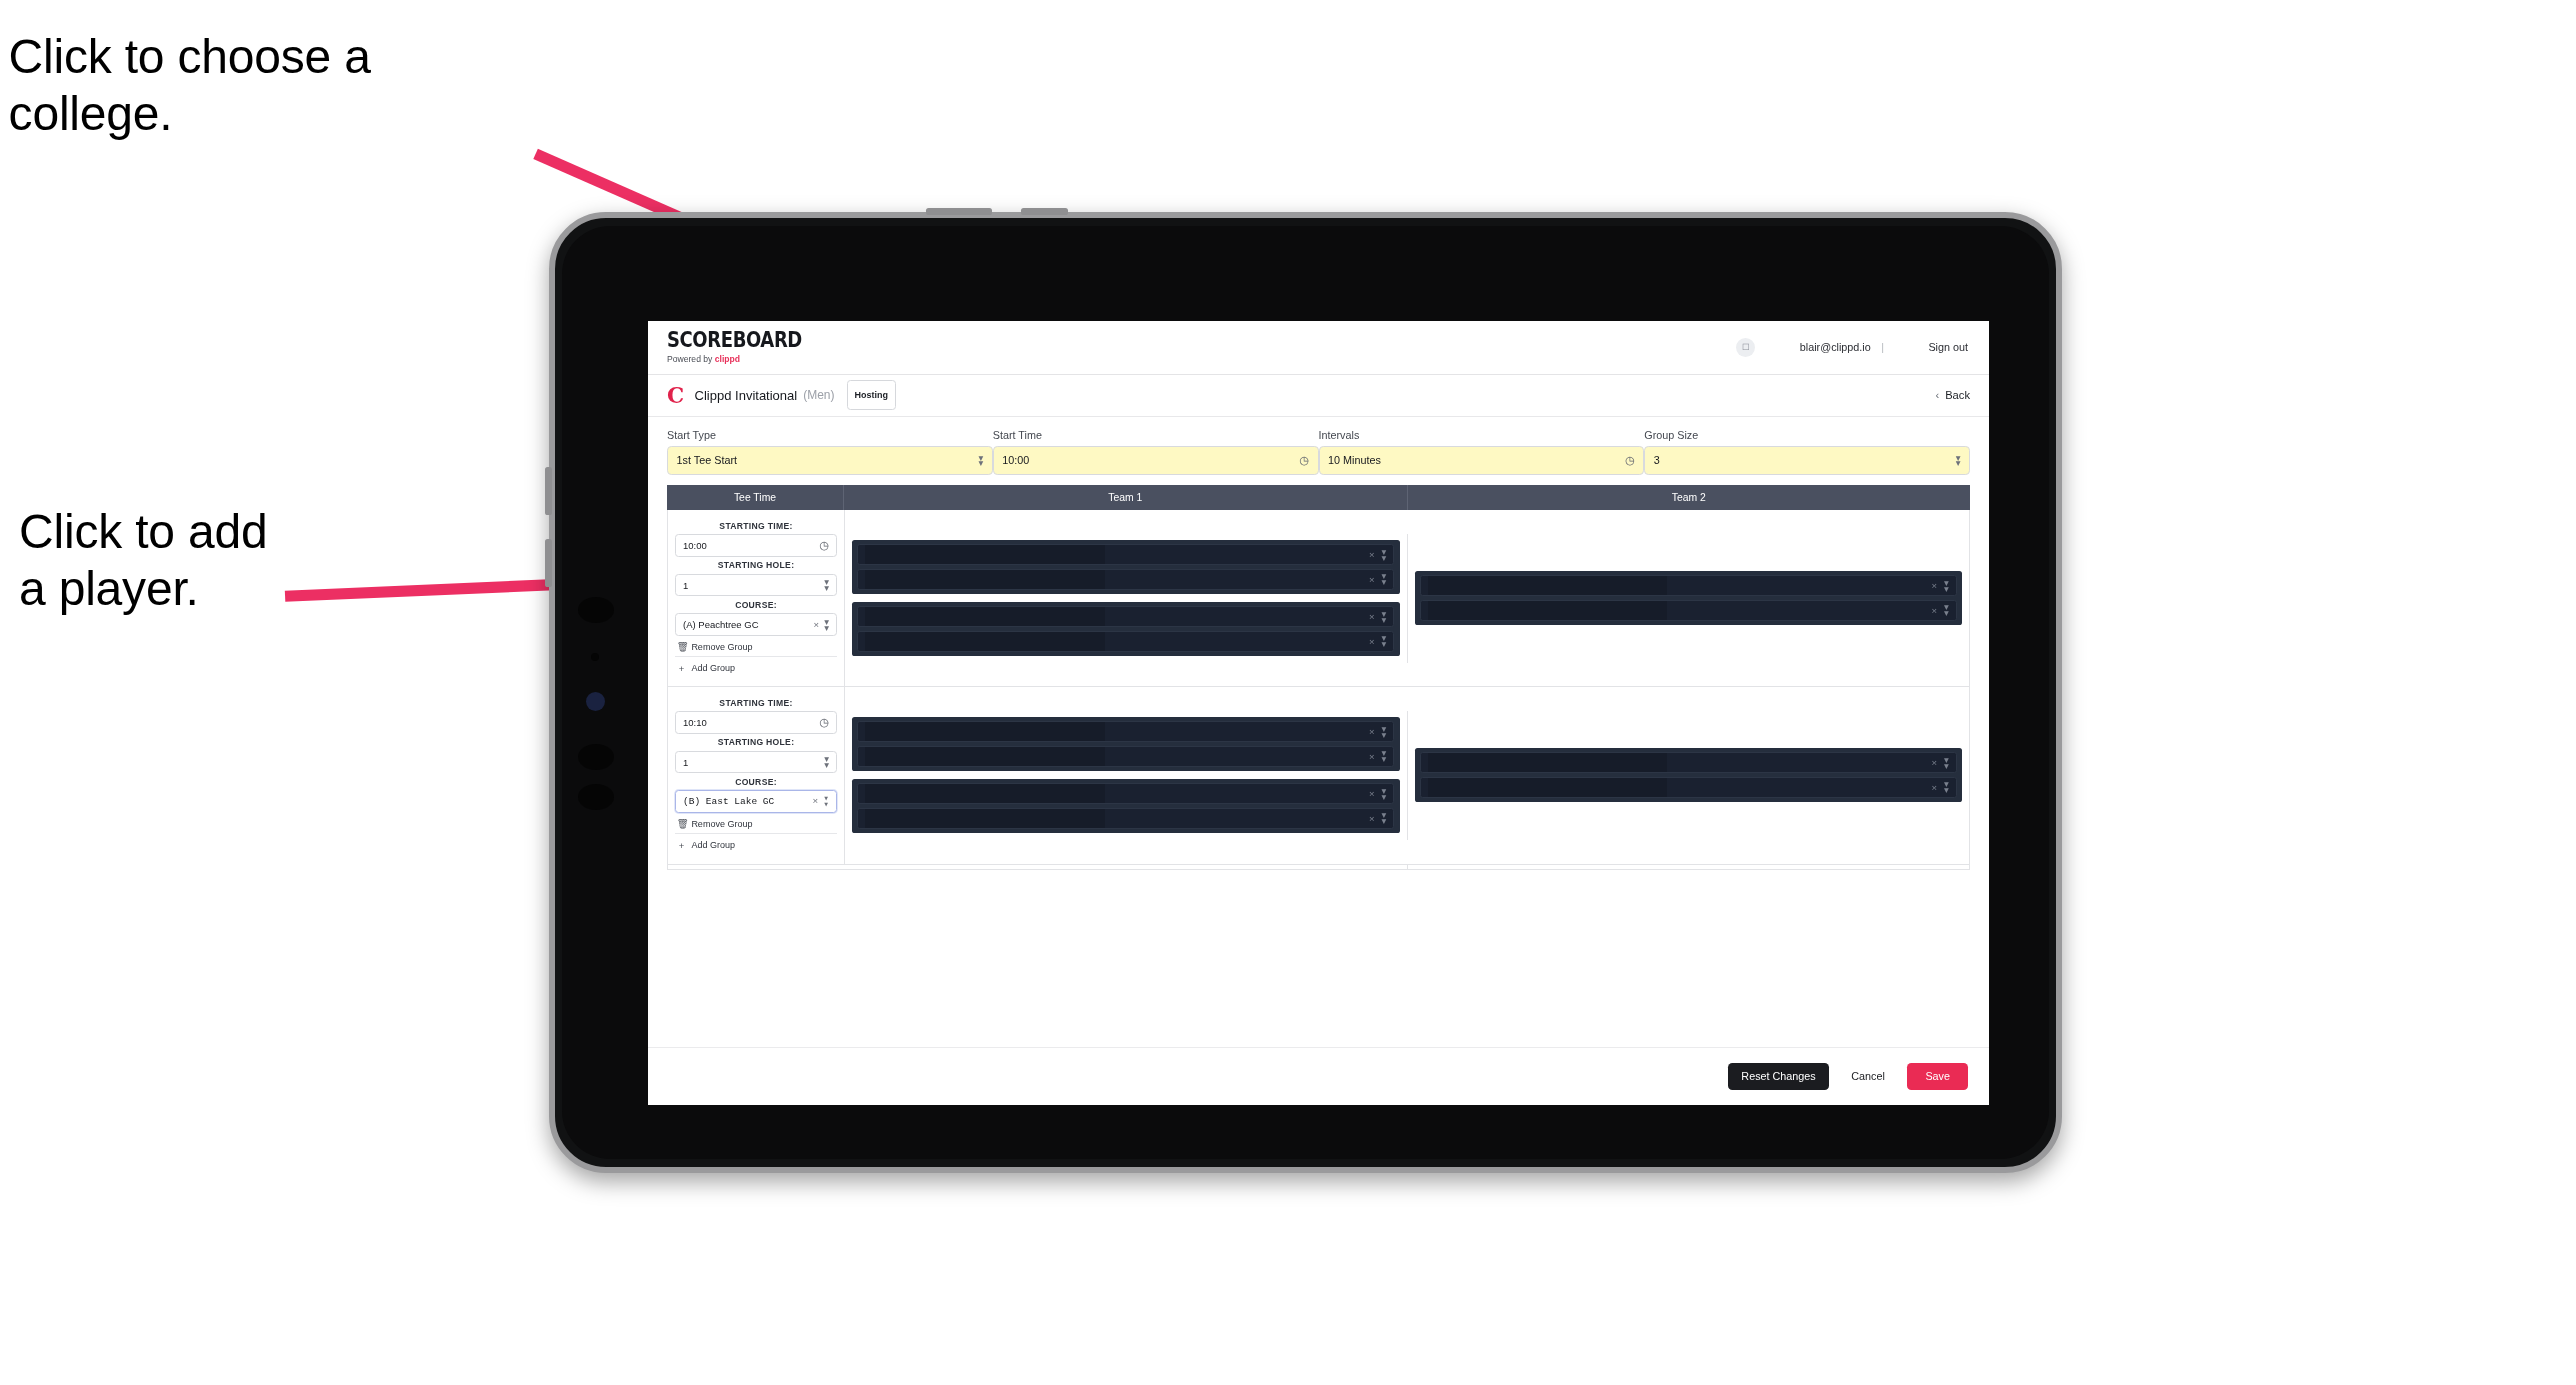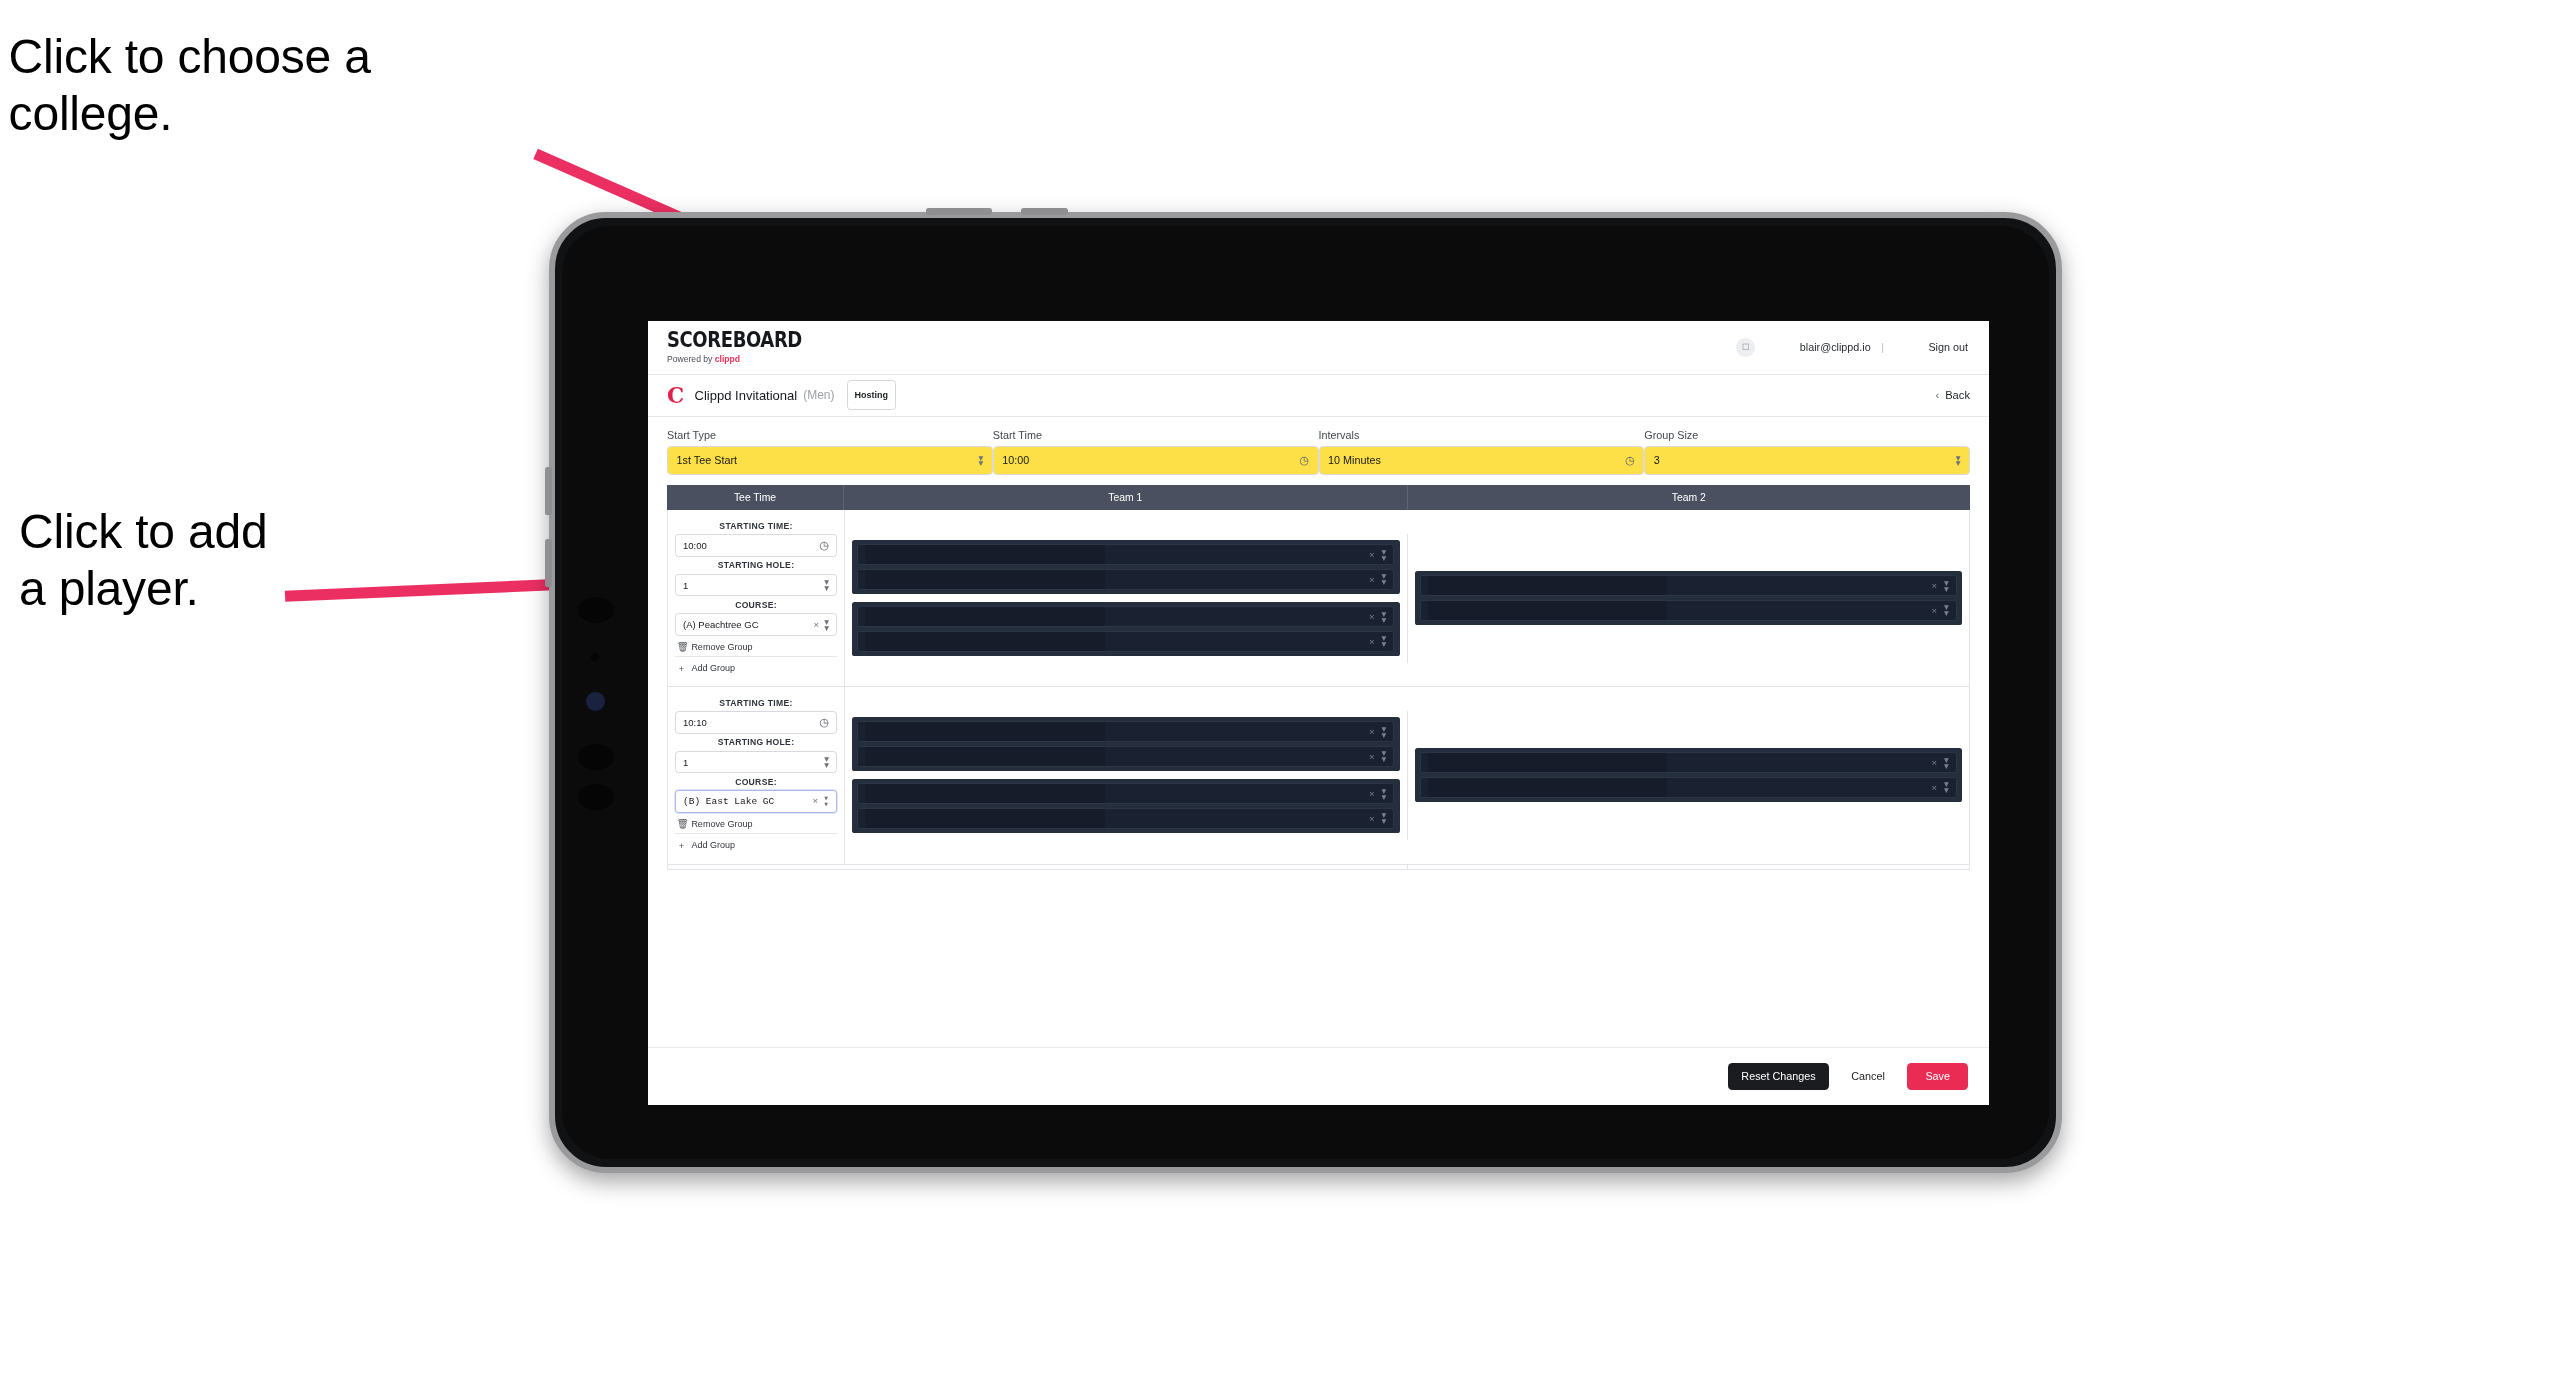--- a/index.html
+++ b/index.html
@@ -120,21 +120,21 @@
     font-size: 11.2px; color: #1d2026; cursor: pointer;
   }
   #back-chev { font-size: 11.2px; color: #6b7078; }
 
   
   #controls { display: flex; gap: 0; padding: 12px 19px 10.4px 19px; background: #fff; }
   .ctl { flex: 1; }
   .ctl-label { font-size: 10.8px; color: #43474f; margin-bottom: 5.2px; }
   .ctl-box {
     height: 29px; border: 0.9px solid #d8dade; border-radius: 4.3px;
-    background: #fde047; display: flex; align-items: center;
+    background: #fef9c3; display: flex; align-items: center;
     padding: 0 8.6px; font-size: 10.8px; color: #16181d;
   }
   .ctl-box .val { flex: 1; }
   .ctl-ico { color: #62666e; font-size: 11.2px; display: flex; align-items: center; }
   .stepper { display: inline-flex; flex-direction: column; line-height: 0.62; font-size: 9.5px; color: #6d717a; }
 
   
   #tablewrap { padding: 0 19px; }
   #thead { display: flex; background: #4a5060; height: 25px; }
   .th {

